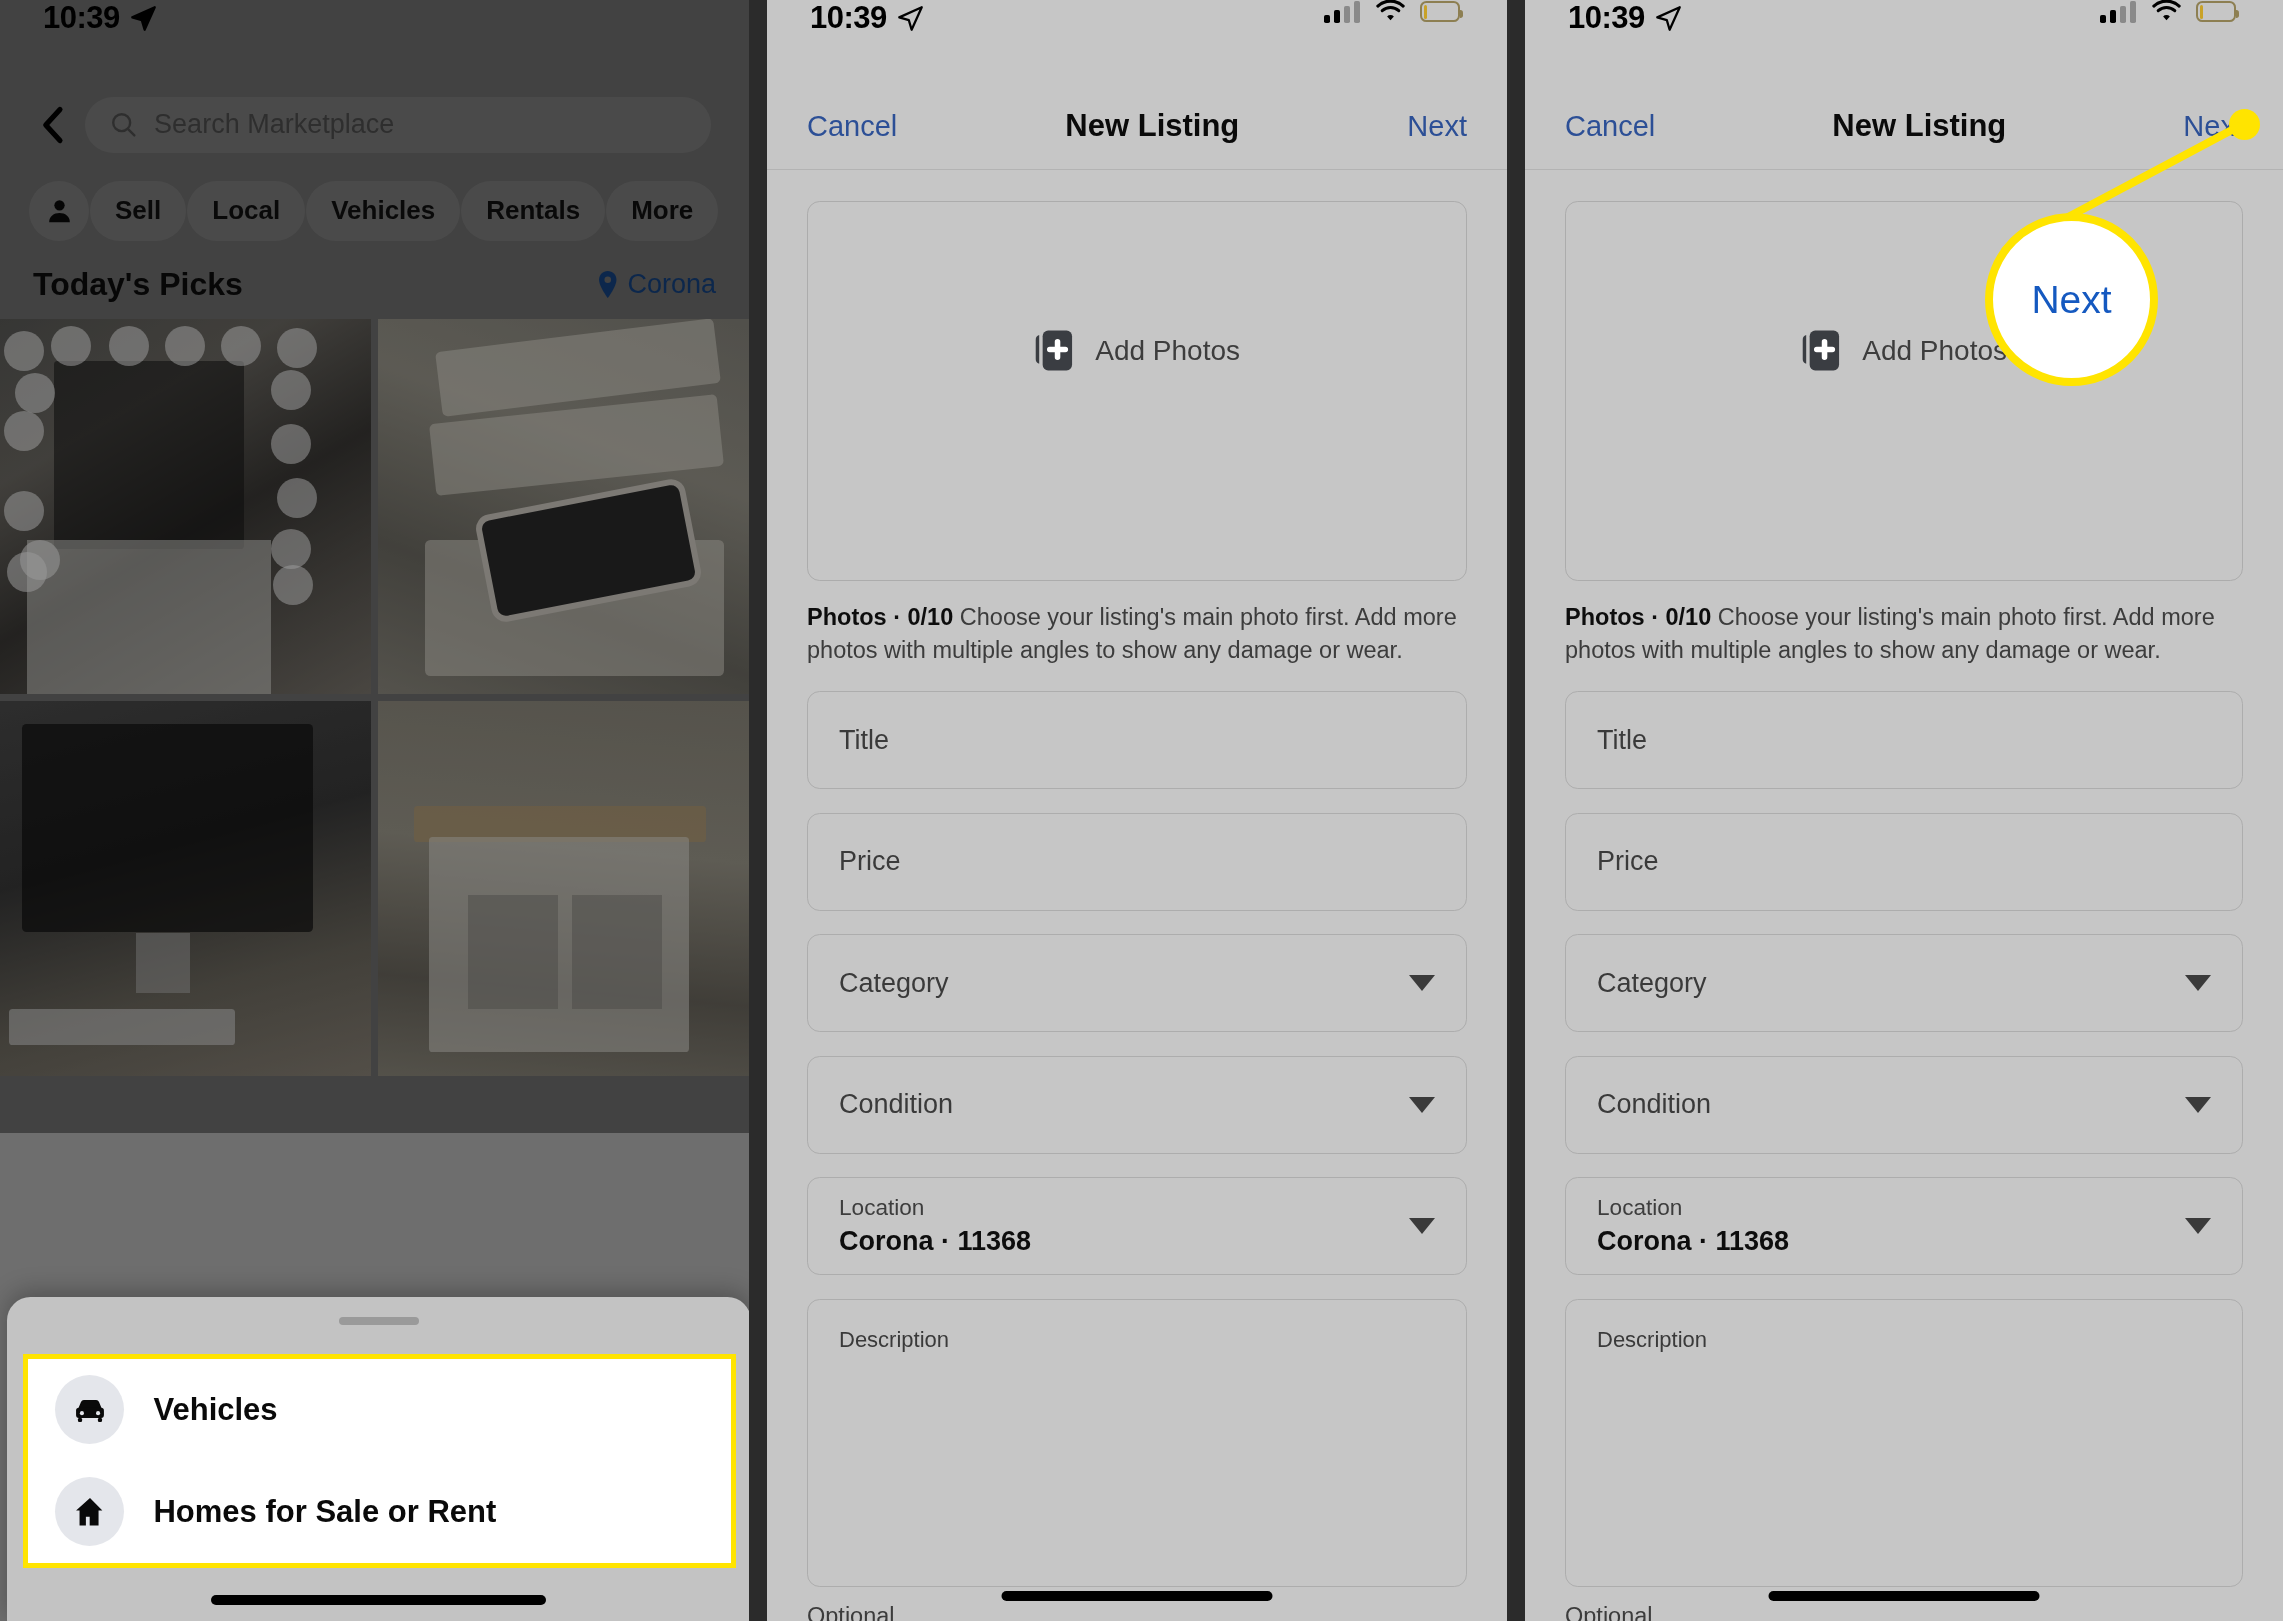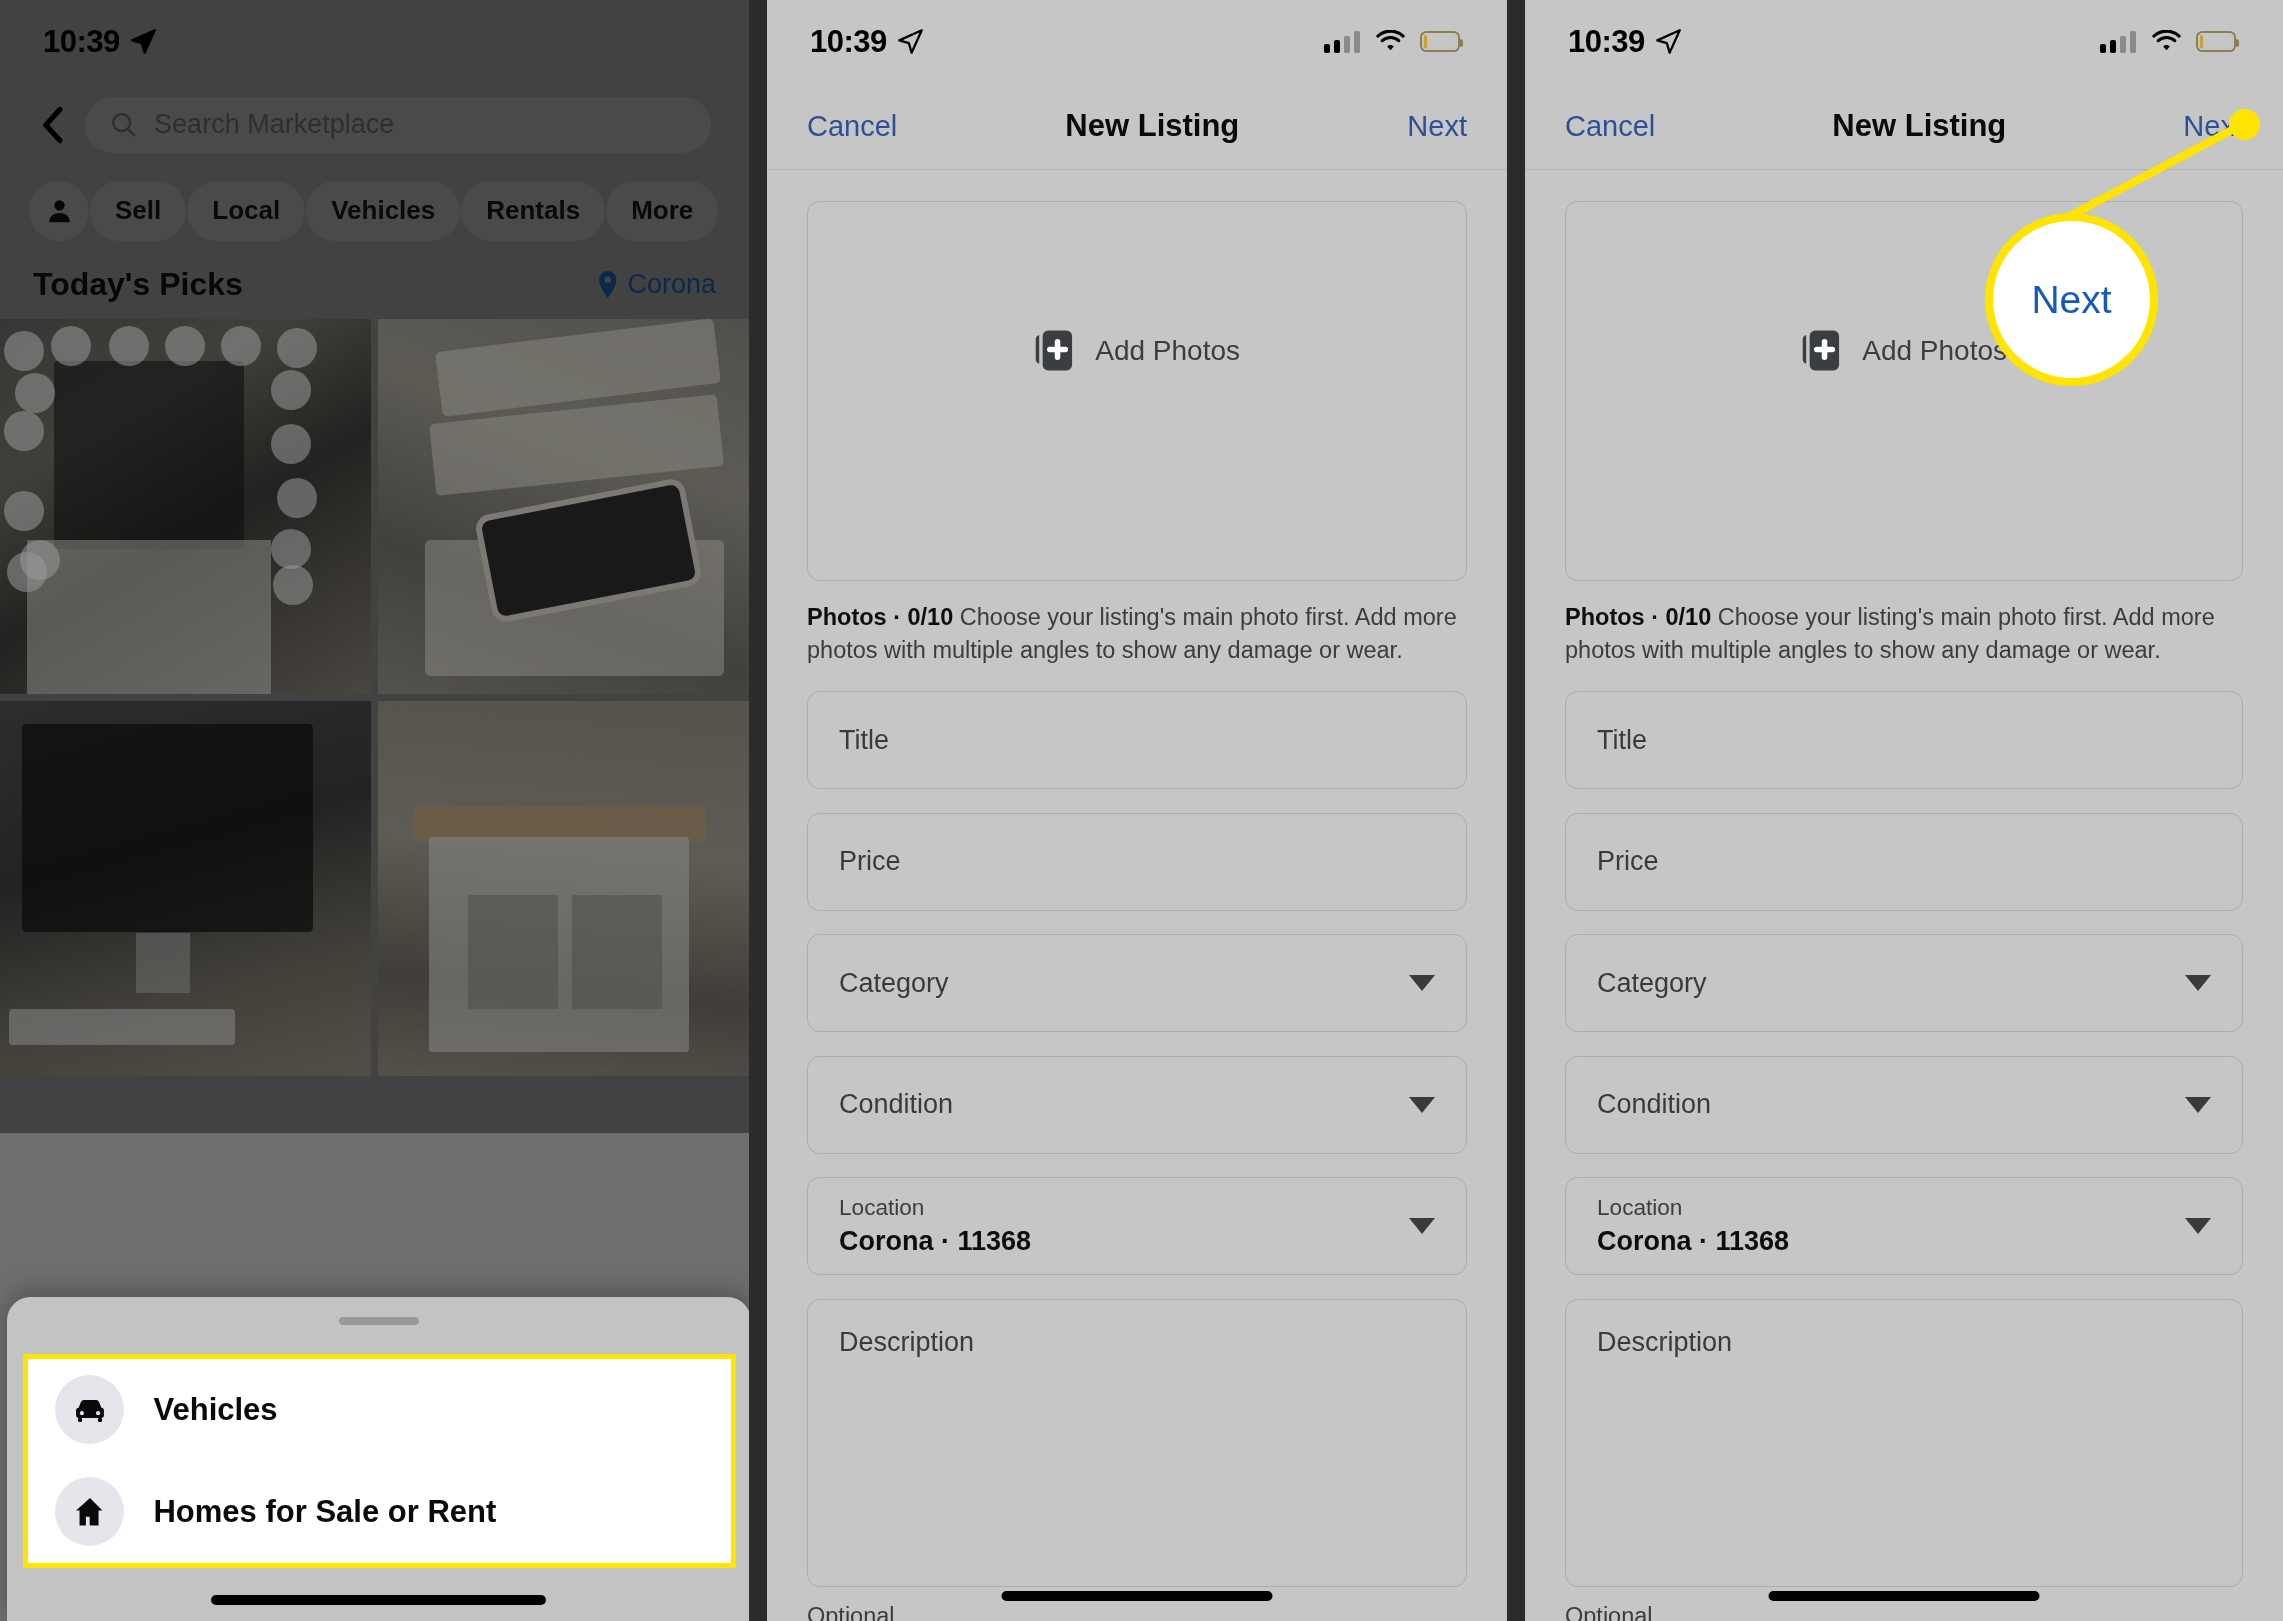--- a/index.html
+++ b/index.html
@@ -7,21 +7,21 @@
   .stage{position:relative;width:2283px;height:1621px;background:#2b2b2b;display:flex;}
 
   
   .panel{position:relative;height:1621px;overflow:hidden;background:#c6c6c6;}
   .panel.left{width:749px;background:#6e6e6e;}
   .divider{width:18px;height:1621px;background:#2b2b2b;flex:0 0 18px;}
   .panel.mid{width:740px;}
   .panel.right{width:758px;}
 
   
-  .statusbar{height:83px;display:flex;align-items:center;justify-content:space-between;padding:0 47px 0 43px;box-sizing:border-box;}
+  .statusbar{height:83px;display:flex;align-items:flex-start;justify-content:space-between;padding:0 47px 0 43px;box-sizing:border-box;}
   .sb-left{display:flex;align-items:center;gap:10px;}
   .sb-time{font-size:31px;font-weight:bold;color:#000;letter-spacing:-0.5px;}
   .loc-arrow{display:block;}
   .sb-right{display:flex;align-items:center;gap:14.5px;}
   .bars{display:flex;align-items:flex-end;gap:3.6px;height:22px;}
   .bars i{display:block;width:6.3px;border-radius:1.8px;background:#000;}
   .bars i:nth-child(1){height:8.1px;}
   .bars i:nth-child(2){height:12.7px;}
   .bars i:nth-child(3){height:17px;background:#8a8a8a;}
   .bars i:nth-child(4){height:22px;background:#8a8a8a;}
@@ -90,21 +90,21 @@
   .photos-note b{color:#0d0d0d;font-weight:bold;}
   .field{margin-top:23.5px;height:98px;border:1.8px solid #adadad;border-radius:12.7px;display:flex;align-items:center;justify-content:space-between;padding:0 31px;box-sizing:border-box;}
   .field .fl{font-size:27px;color:#3a3a3a;text-align:center;}
   .field.two{flex-direction:column;align-items:flex-start;justify-content:center;gap:5.4px;}
   .field.two .fl{font-size:22.6px;color:#3d3d3d;}
   .field.two .fv{font-size:27px;font-weight:bold;color:#0d0d0d;}
   .field.two{position:relative;}
   .field.two .caret{position:absolute;right:31px;top:50%;transform:translateY(-50%);}
   .caret{width:0;height:0;border-left:13.6px solid transparent;border-right:13.6px solid transparent;border-top:16.3px solid #3a3a3a;}
   .desc{margin-top:23.5px;height:288px;border:1.8px solid #adadad;border-radius:12.7px;padding:27px 31px;box-sizing:border-box;}
-  .desc .fl{font-size:27px;color:#3a3a3a;margin-top:38px;}
+  .desc .fl{font-size:22px;color:#3a3a3a;margin-top:38px;}
   .optional{font-size:23.5px;color:#3c3c3c;margin-top:16.3px;}
   .homebar2{position:absolute;left:50%;transform:translateX(-50%);bottom:20px;width:271px;height:10px;border-radius:5.4px;background:#000;}
 
   
   .callout-dot{position:absolute;width:31px;height:31px;border-radius:50%;background:#ffe400;}
   .callout-line{position:absolute;transform-origin:0 50%;height:8.1px;background:#ffe400;border-radius:4.5px;}
   .callout-bub{position:absolute;width:157px;height:157px;border-radius:50%;background:#fff;border:8.1px solid #ffe400;display:flex;align-items:center;justify-content:center;}
   .callout-bub span{font-size:39px;color:#1559c0;}
 </style>
 </head>

